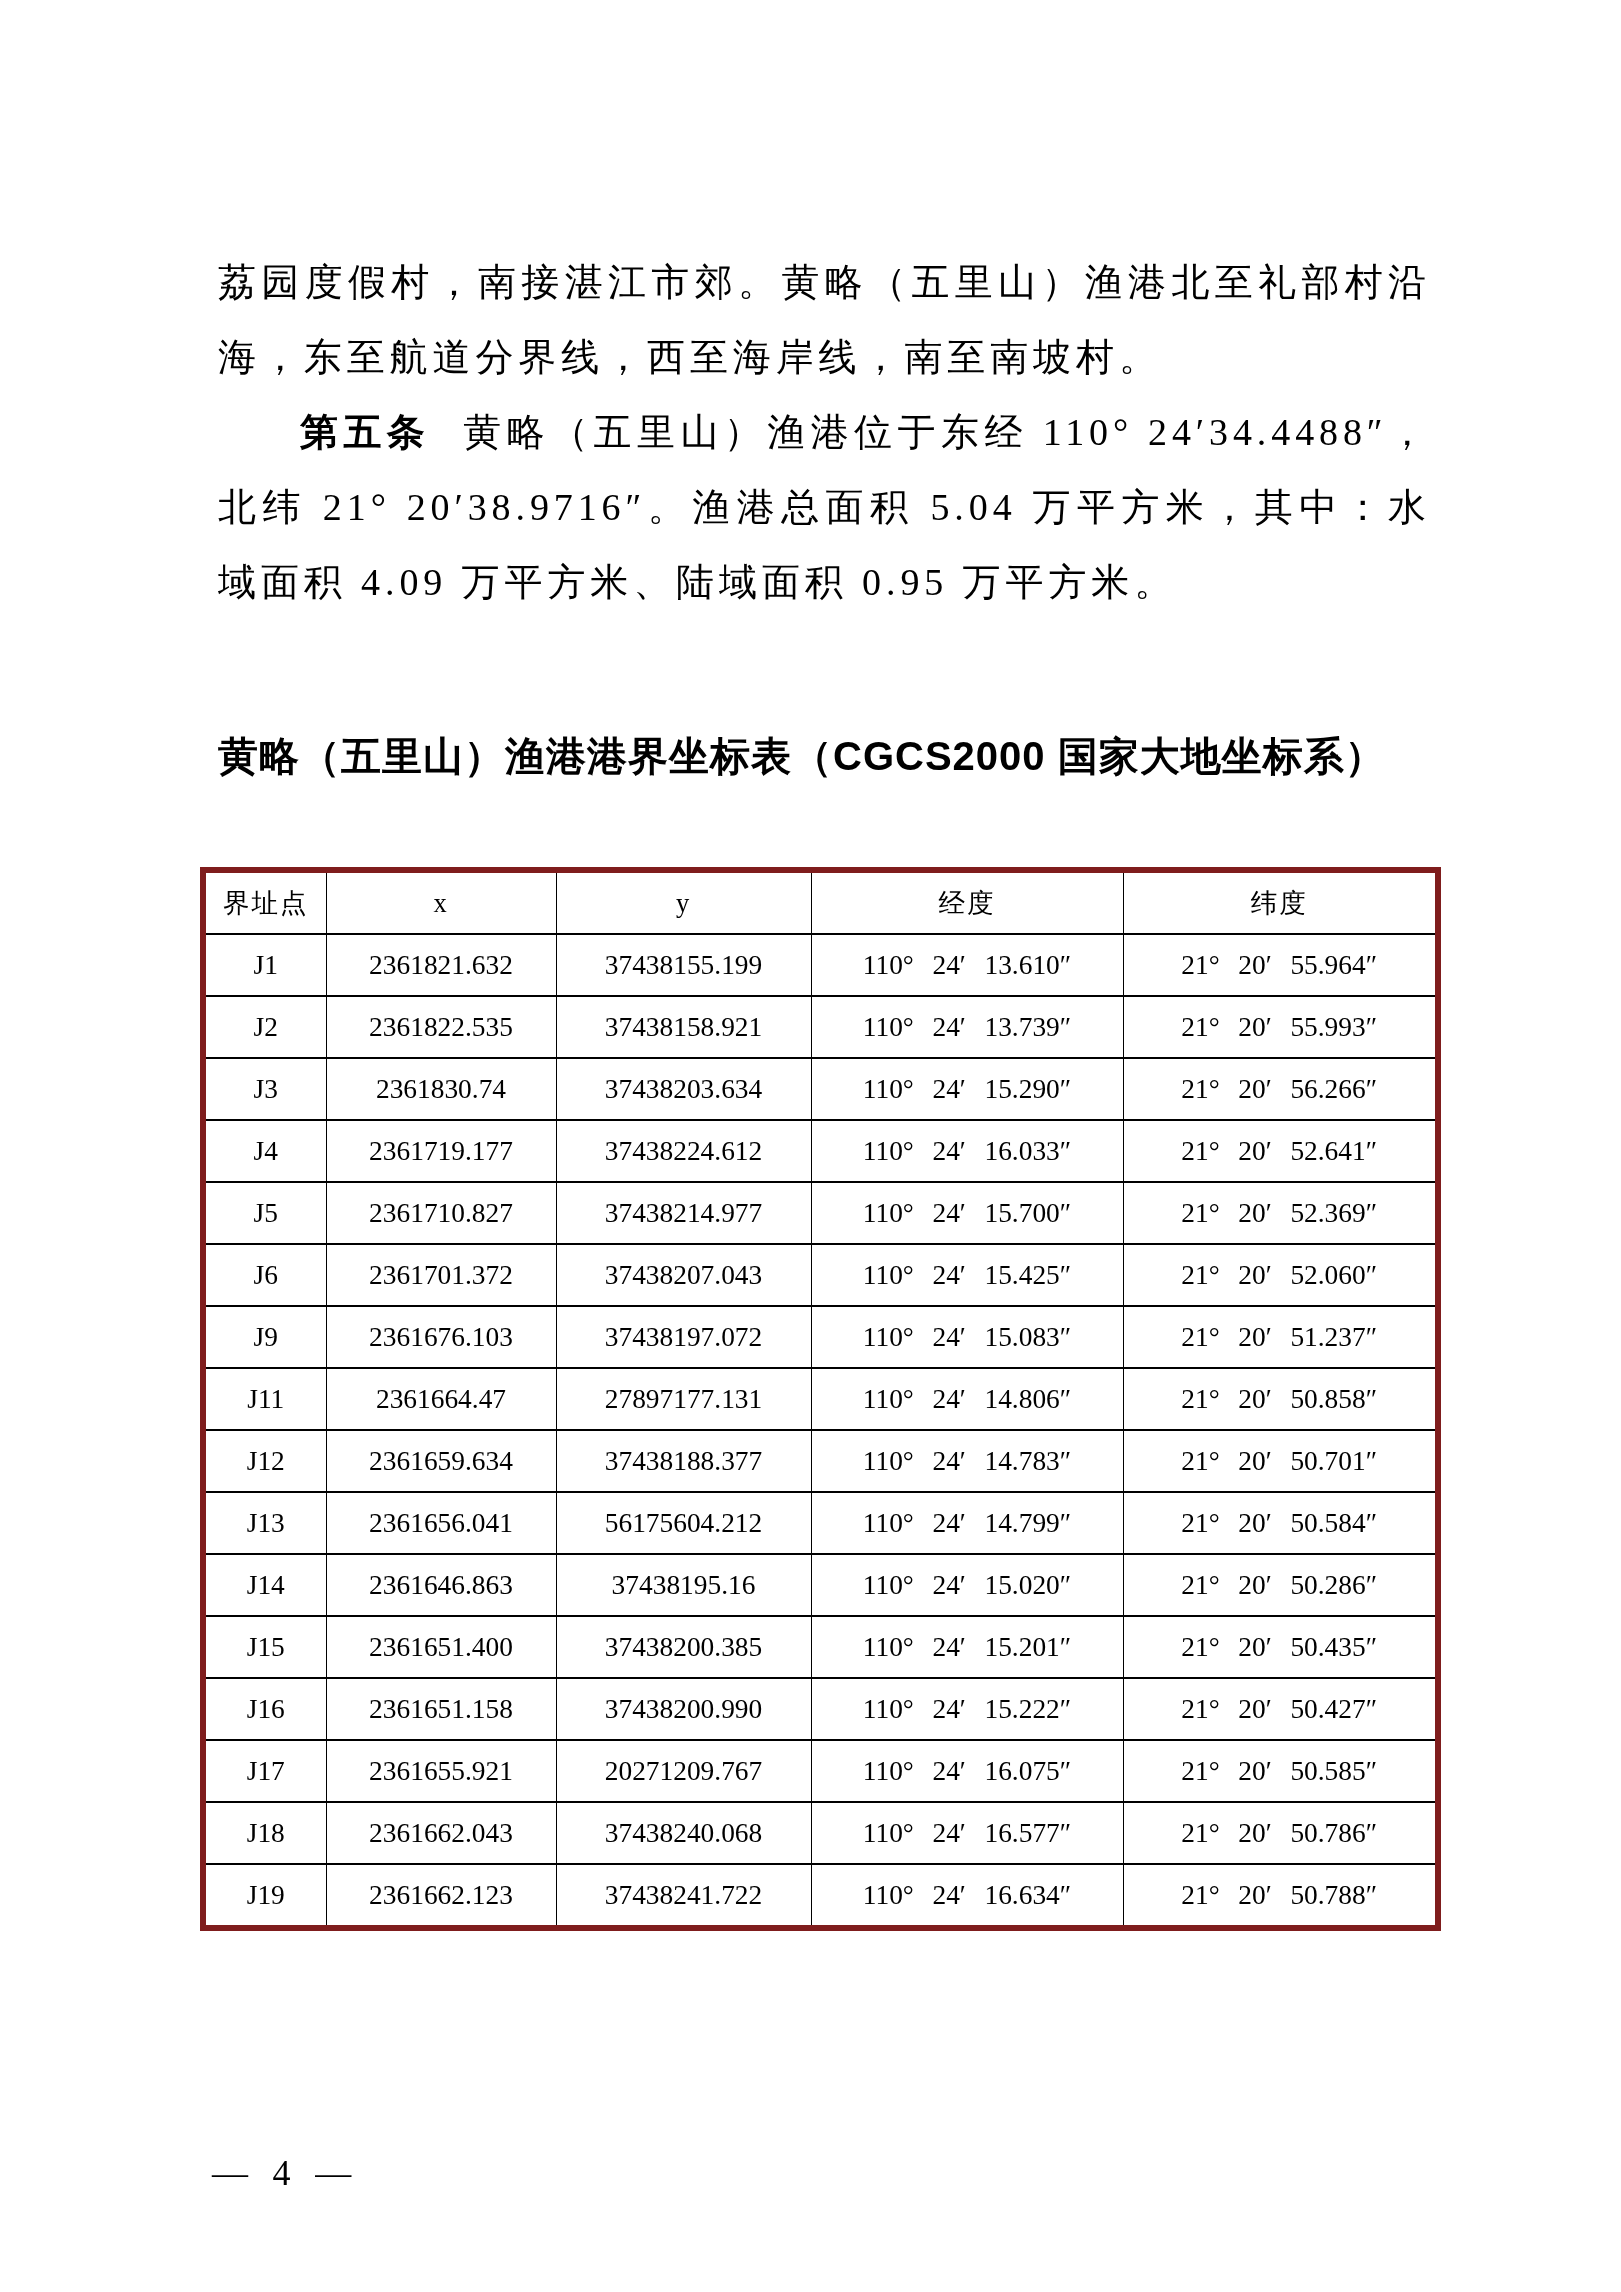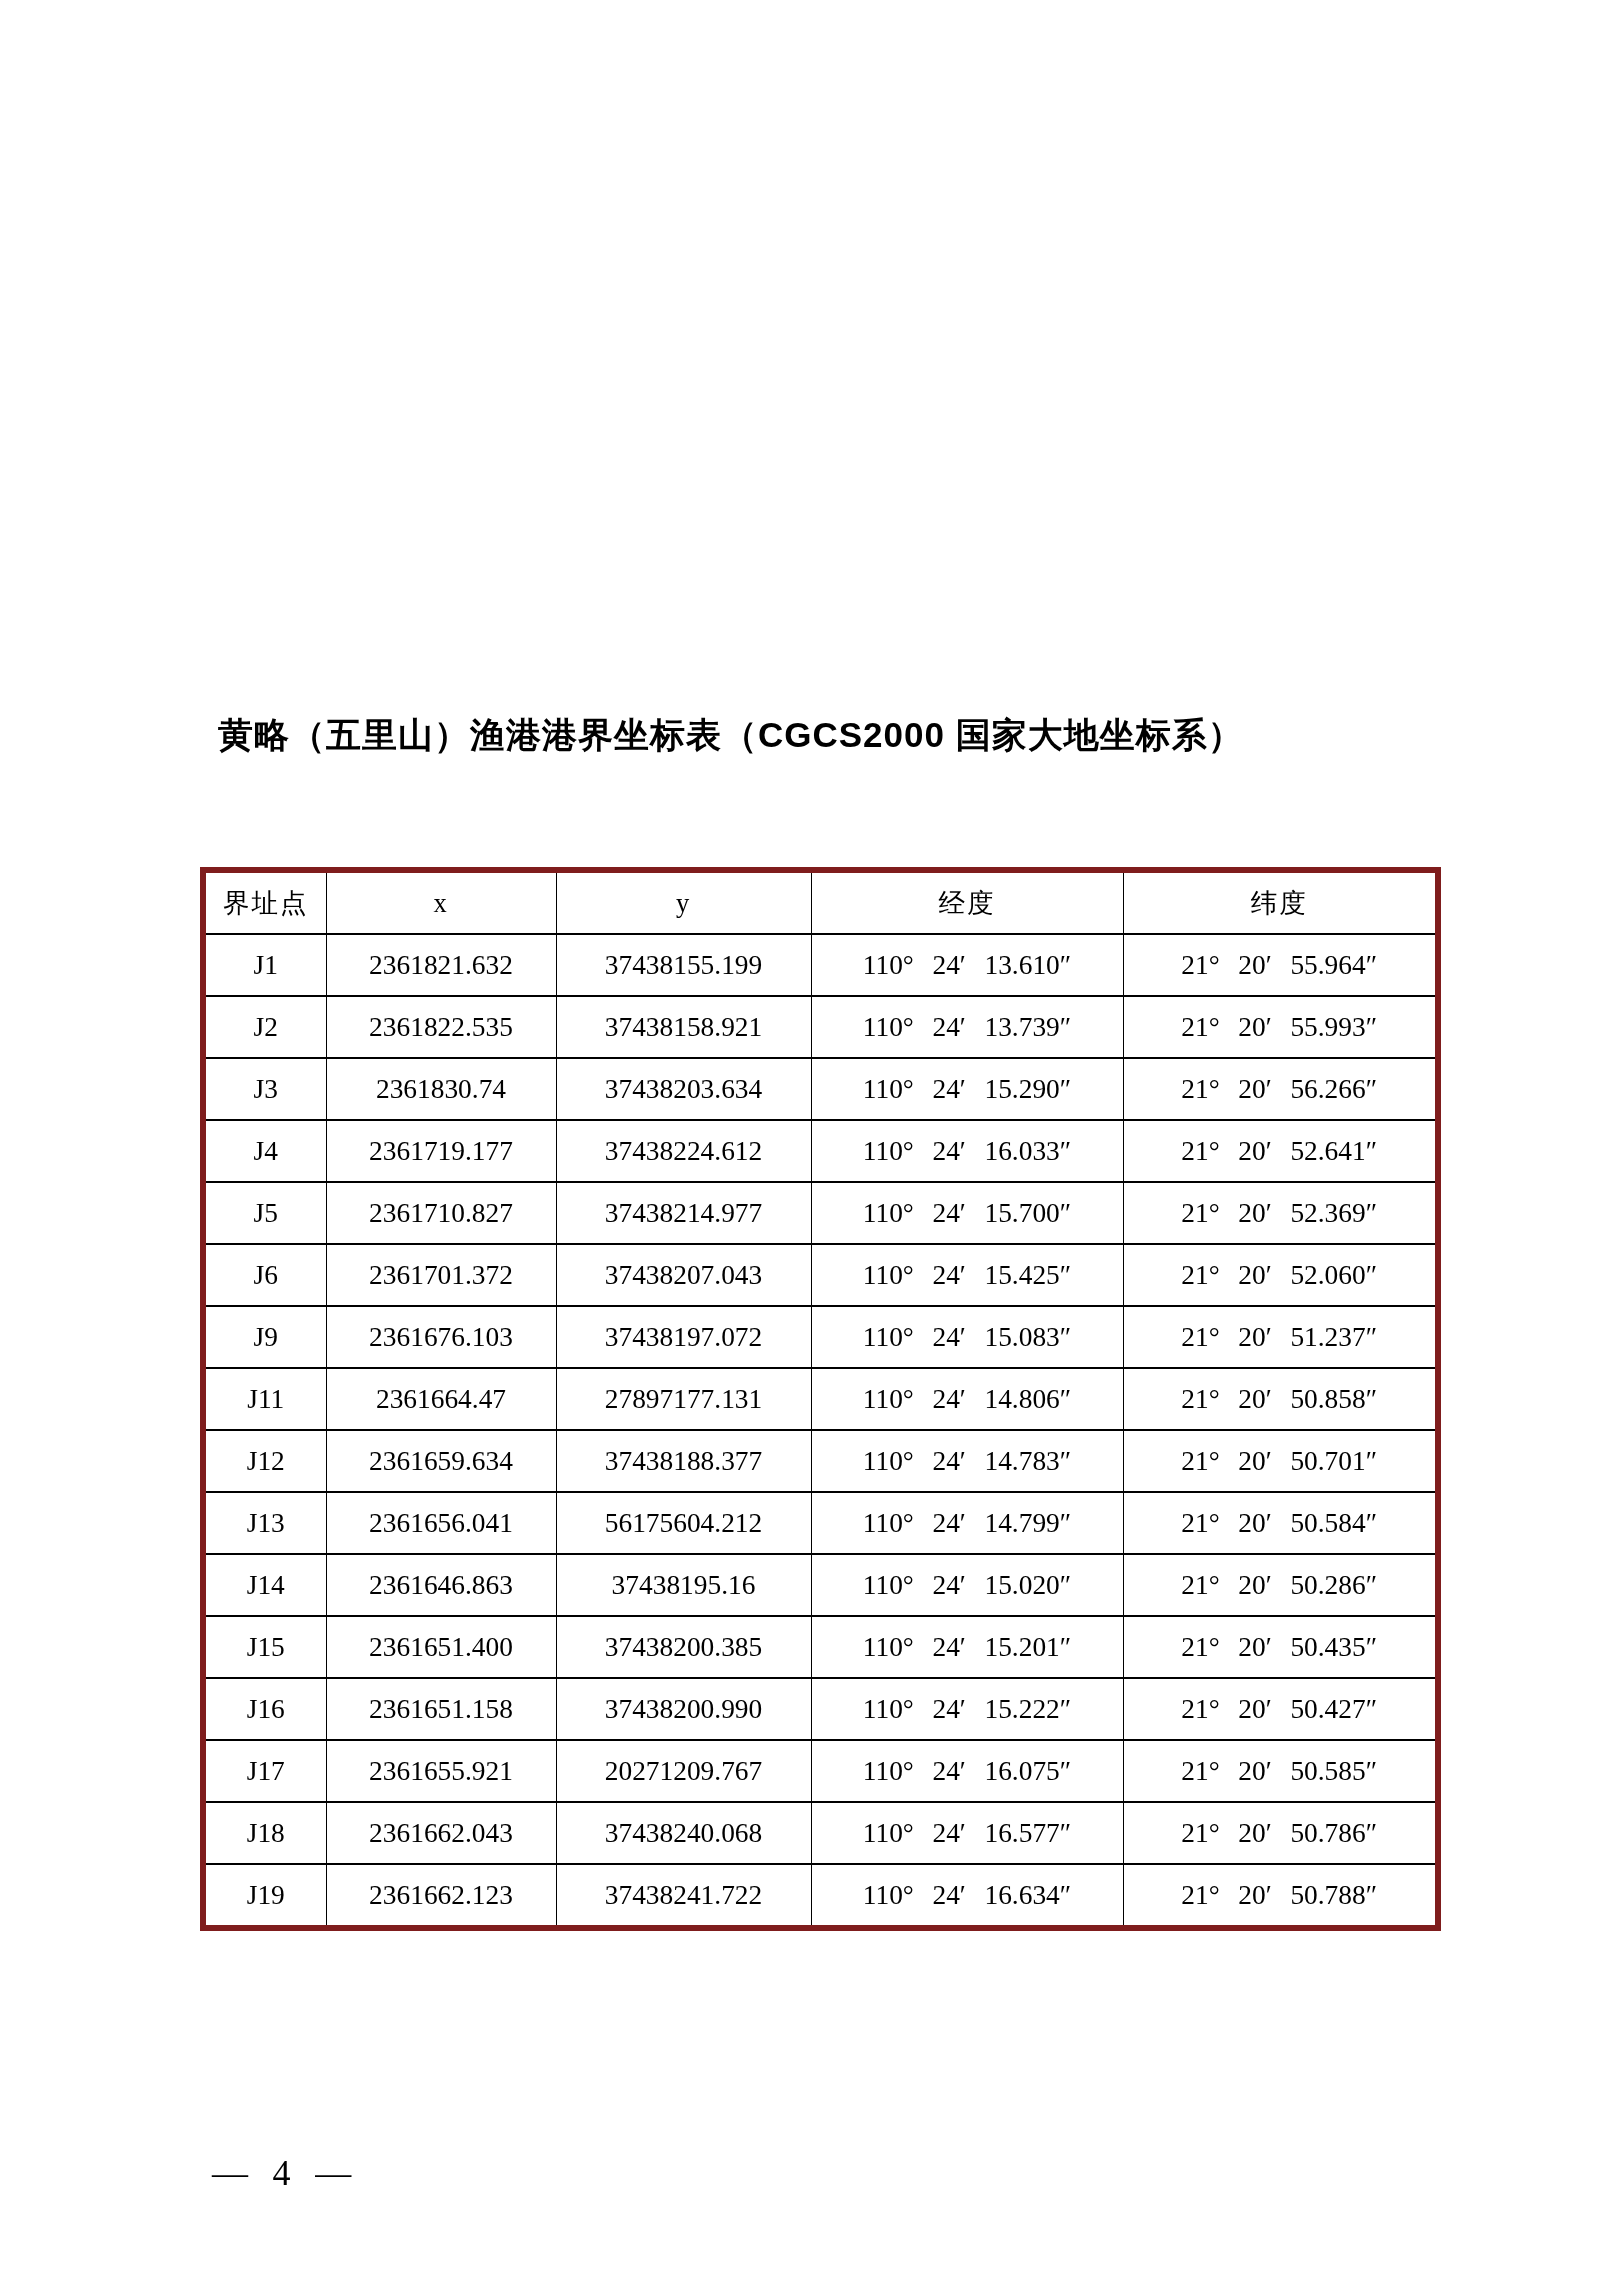--- a/index.html
+++ b/index.html
@@ -35,26 +35,26 @@
     text-indent: 82px;
   }
   .article-label {
     font-weight: bold;
     font-family: "Liberation Sans", "DejaVu Sans", sans-serif;
     margin-right: 33px;
   }
   .table-title {
     position: absolute;
     left: 218px;
-    top: 712px;
+    top: 729px;
     width: 1213px;
     margin: 0;
     font-family: "Liberation Sans", "DejaVu Sans", sans-serif;
     font-weight: bold;
-    font-size: 35px;
+    font-size: 40px;
     letter-spacing: 1px;
     white-space: nowrap;
   }
   table.coord-table {
     position: absolute;
     left: 200px;
     top: 867px;
     width: 1234px;
     border-collapse: collapse;
     table-layout: fixed;
@@ -88,20 +88,24 @@
     top: 2152px;
     font-size: 36px;
     letter-spacing: 7.8px;
   }
 </style>
 </head>
 <body>
 
 <div class="page">
 
+  <div class="body-text">
+    <p><span>荔园度假村，南接湛江市郊。黄略（五里山）渔港北至礼部村沿海，东至航道分界线，西至海岸线，南至南坡村。</span></p>
+    <p class="para-indent"><span class="article-label">第五条</span><span>黄略（五里山）渔港位于东经 110° 24′34.4488″，北纬 21° 20′38.9716″。渔港总面积 5.04 万平方米，其中：水域面积 4.09 万平方米、陆域面积 0.95 万平方米。</span></p>
+  </div>
 
   <h2 class="table-title">黄略（五里山）渔港港界坐标表（CGCS2000 国家大地坐标系）</h2>
 
   <table class="coord-table">
     <colgroup>
       <col style="width:123px">
       <col style="width:230px">
       <col style="width:255px">
       <col style="width:312px">
       <col style="width:315px">

